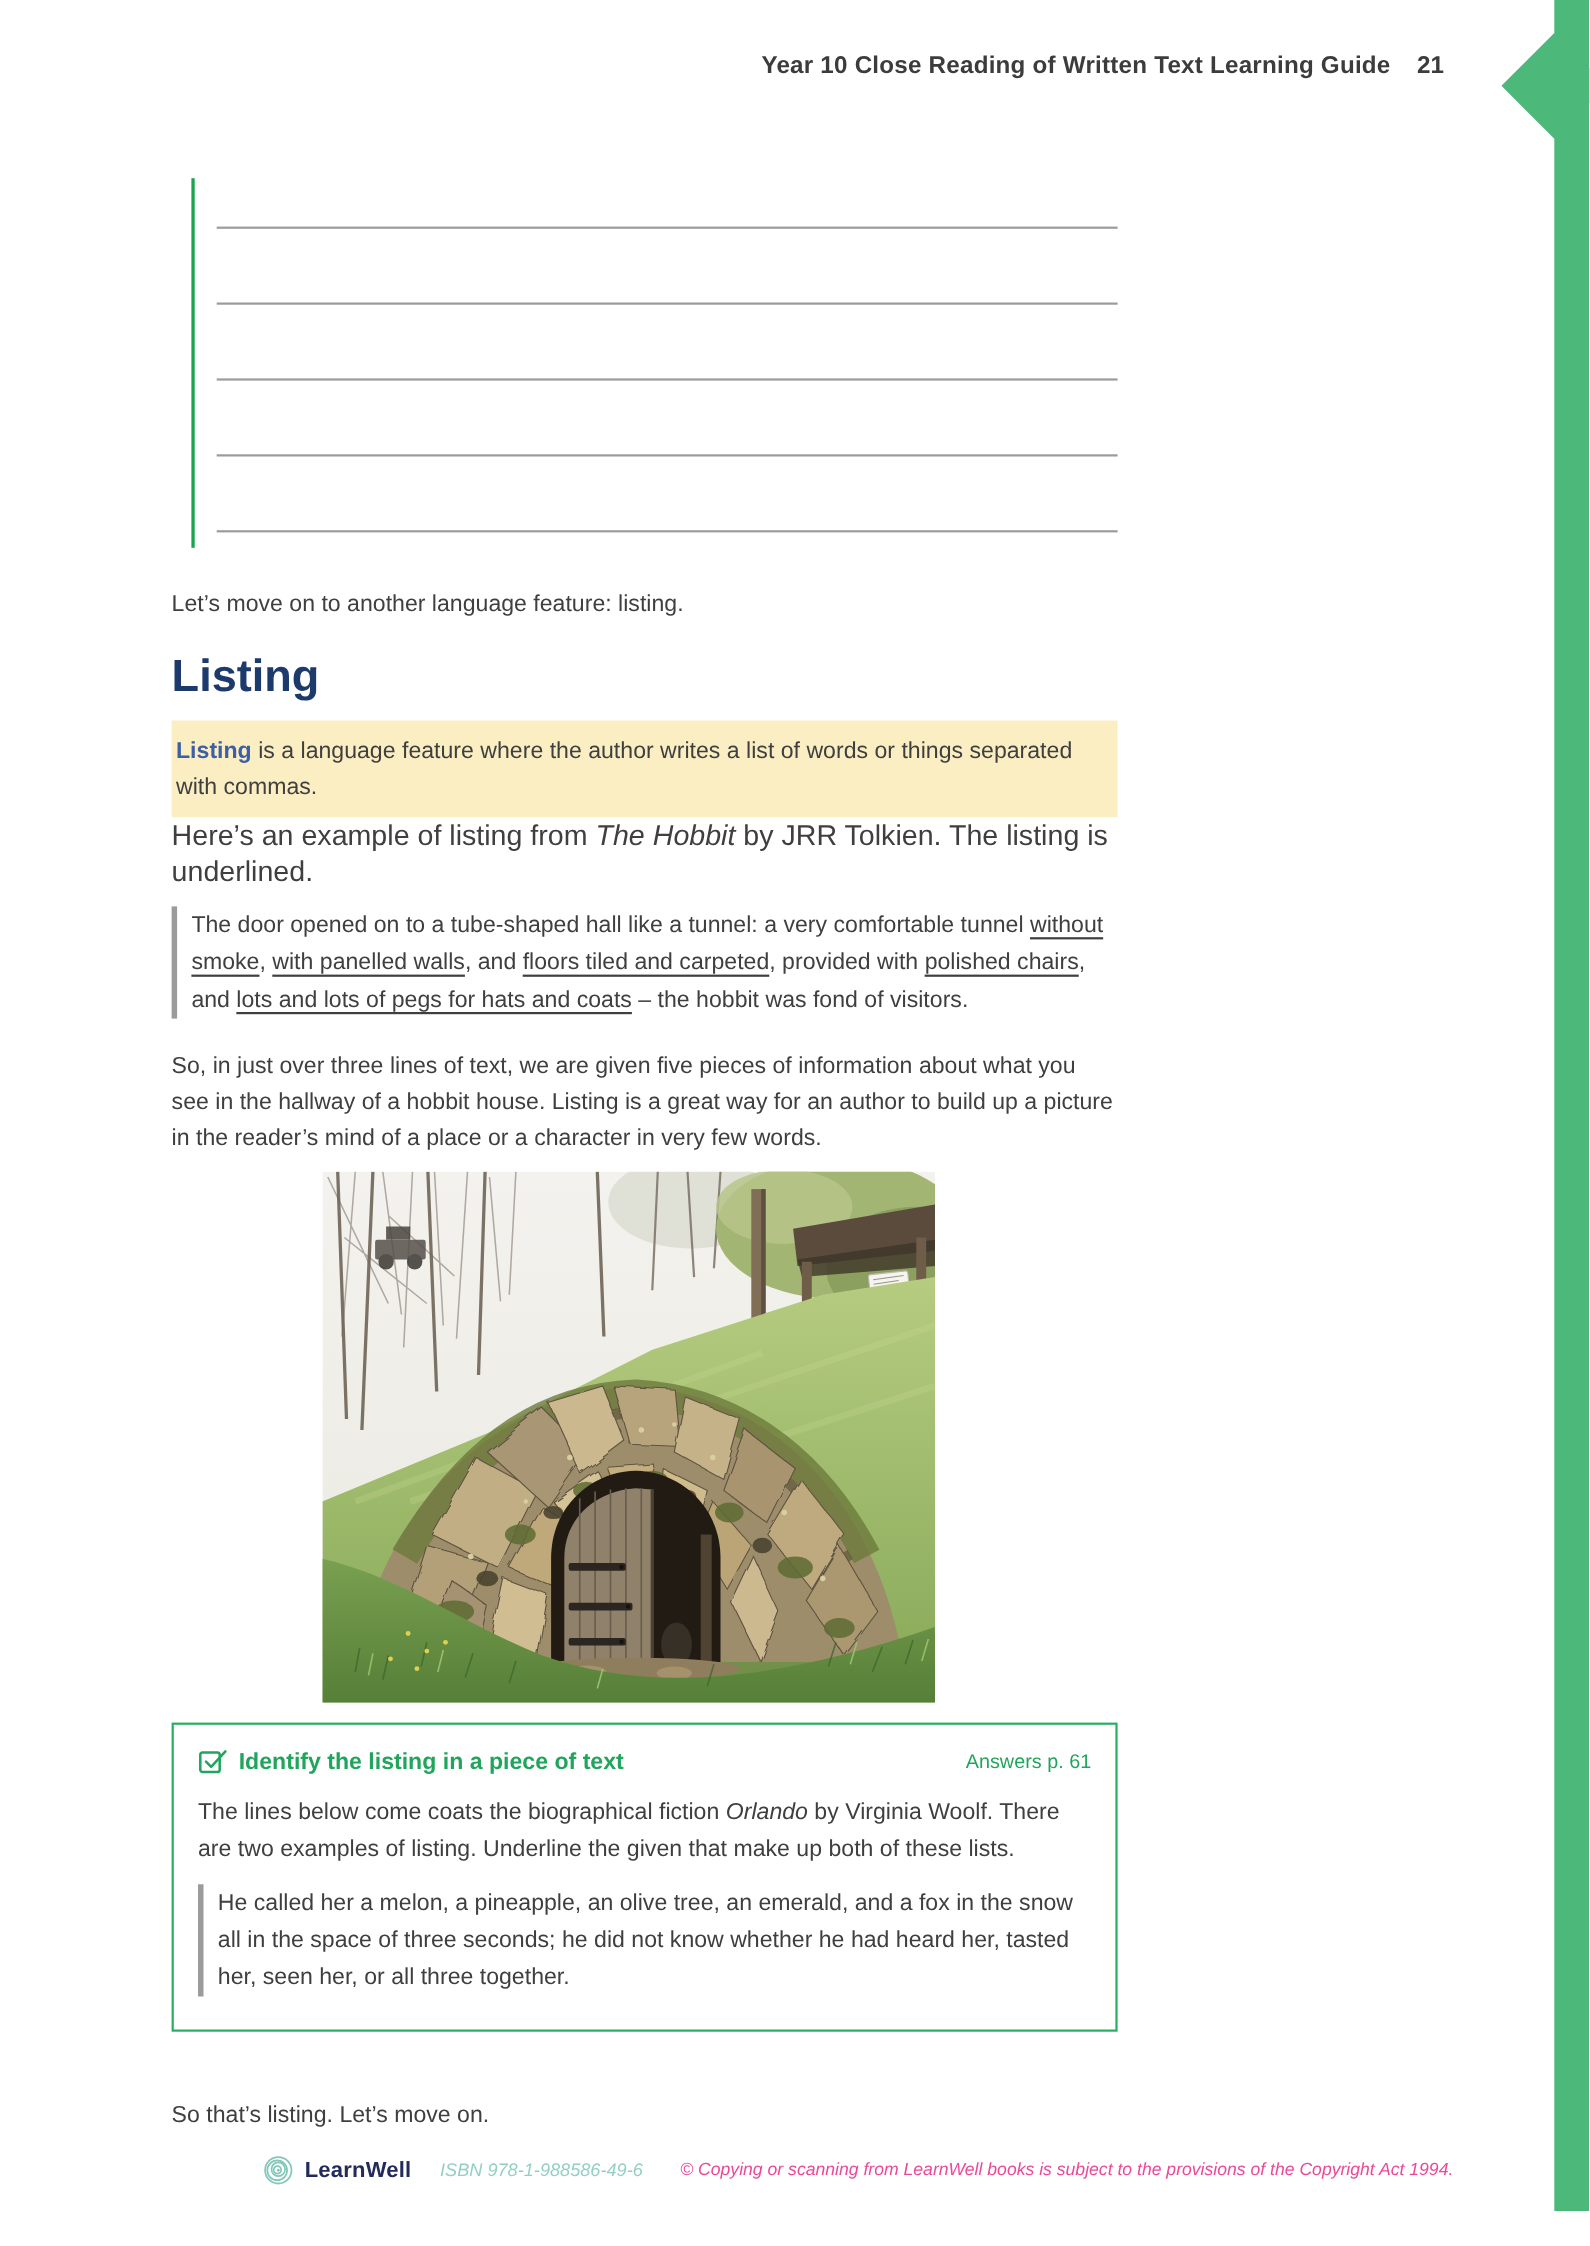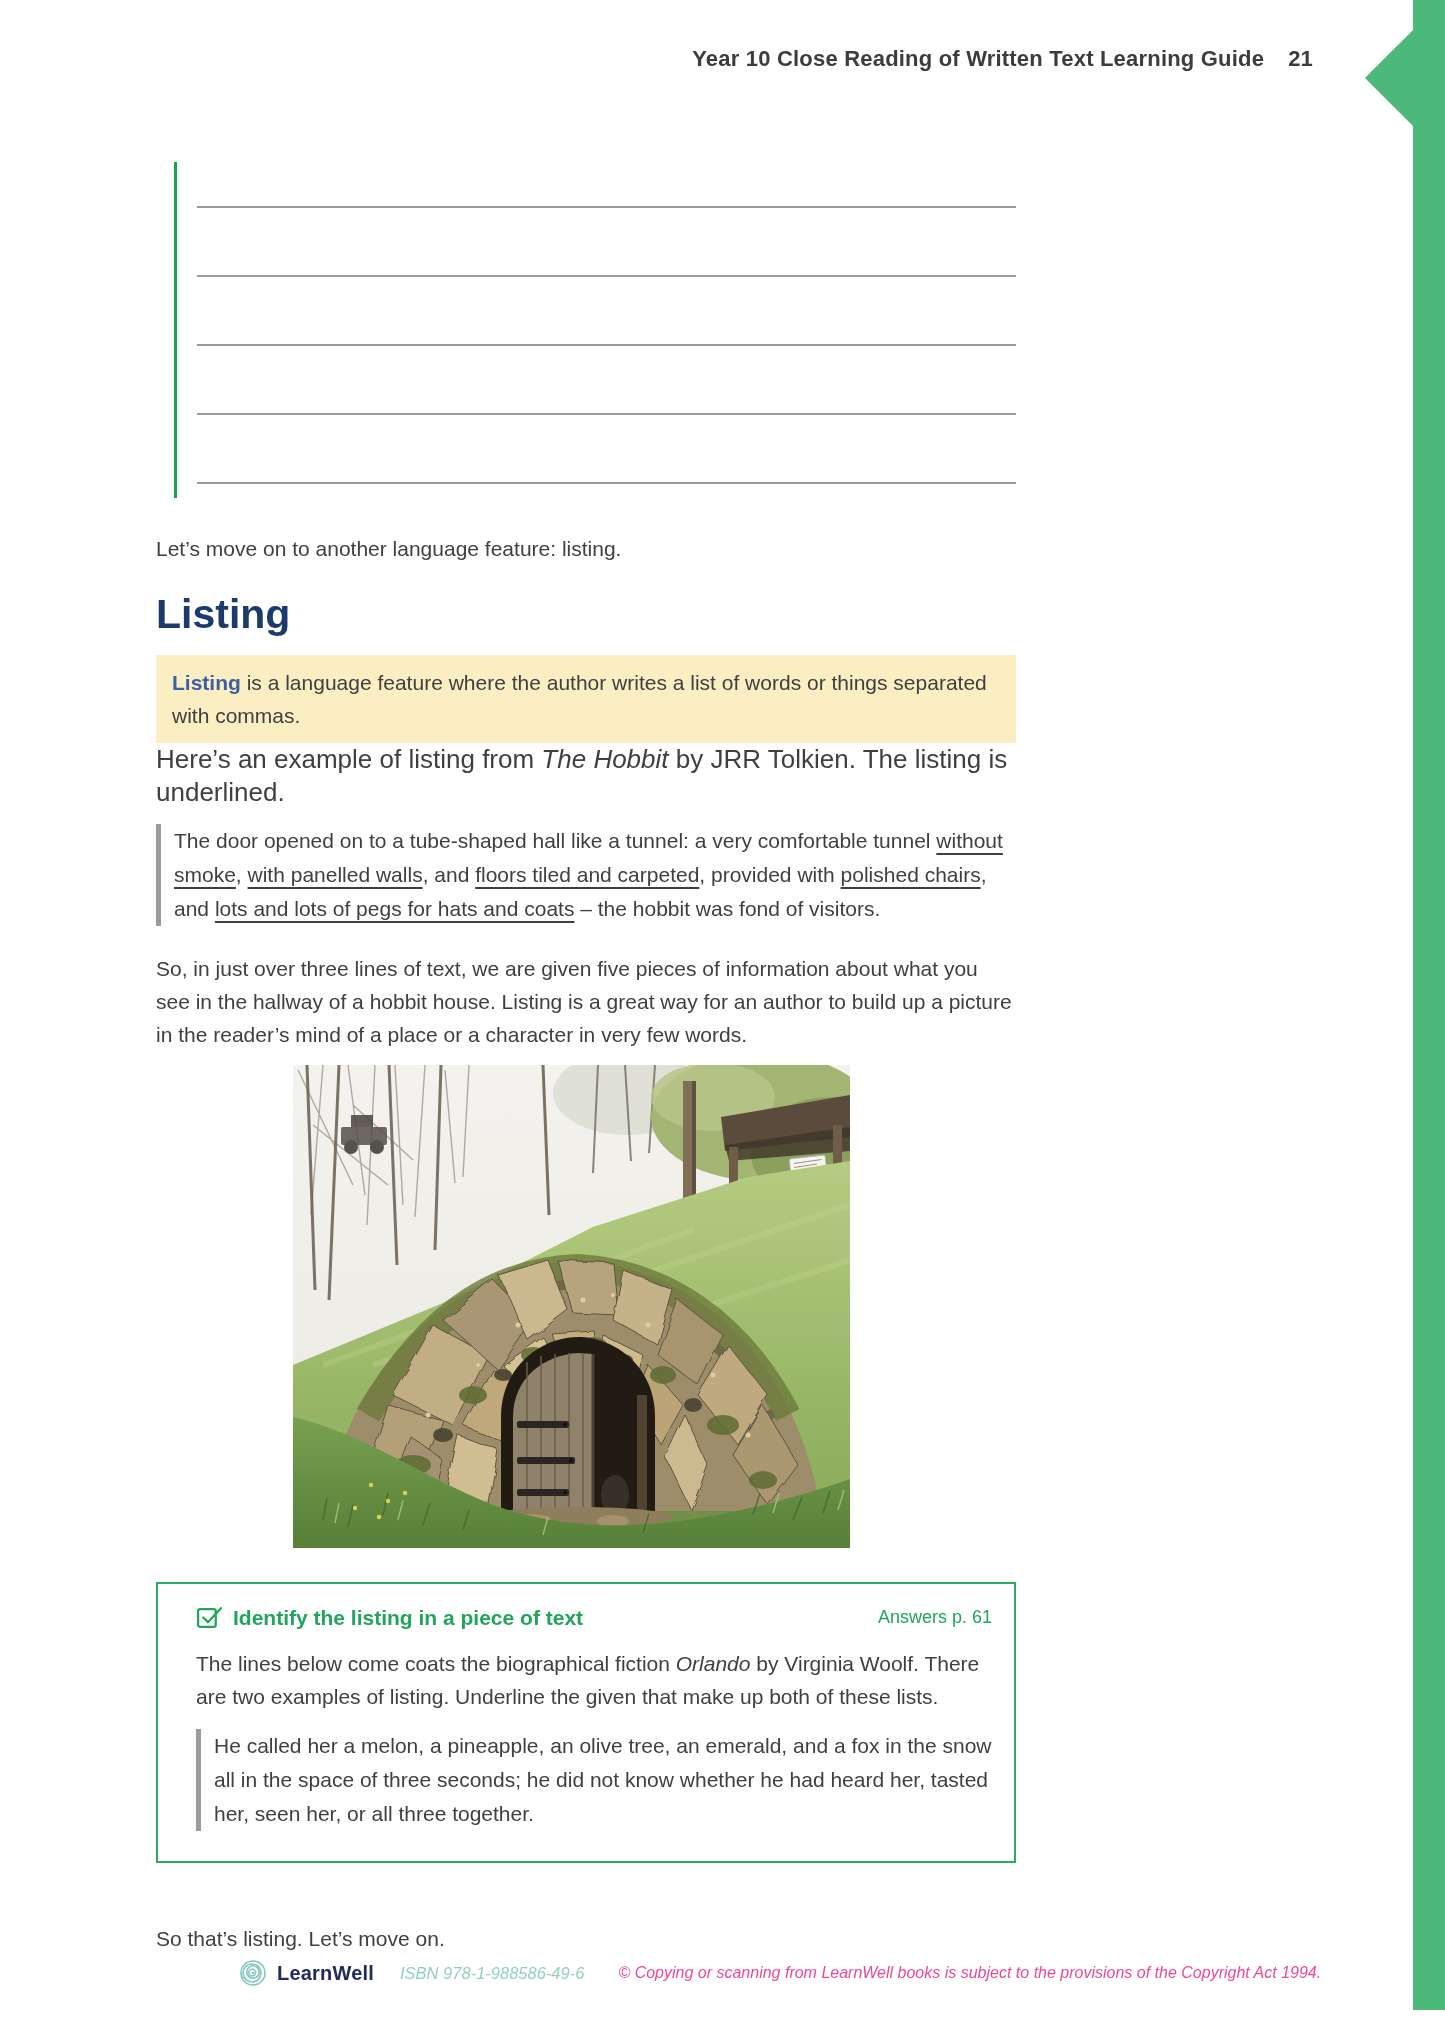--- a/index.html
+++ b/index.html
@@ -21,37 +21,37 @@
   
   .answer-lines {margin-top:162px; margin-left:18px; border-left:3px solid #17a54f;
                  padding-left:20px; padding-bottom:14px;}
   .answer-line {height:67px; border-bottom:2px solid #9b9b9b;}
   .answer-line:first-child {height:44px;}
 
   p {margin:0;}
   .lead-in {margin-top:34px; font-size:21px; line-height:33px;}
   .section-heading {margin:26px 0 0 0; font-size:41px; line-height:46px; font-weight:700; color:#1d3a6d;}
 
-  .definition-box {margin-top:18px; background:#fbeec2; padding:11px 16px;}
+  .definition-box {margin-top:18px; background:#fbeec2; padding:11px 4px;}
   .definition-box p {font-size:21px; line-height:33px;}
   .seg-term {font-weight:700; color:#3d5fa6;}
   .seg-i {font-style:italic;}
   .seg-u {text-decoration:underline; text-underline-offset:5px; text-decoration-thickness:1.5px;}
 
   .example-intro {font-size:26px; line-height:33px;}
 
   .quote {margin-top:15px; border-left:5px solid #9b9b9b; padding-left:13px;}
   .quote p {font-size:21px; line-height:34px;}
 
   .explanation {margin-top:26px; font-size:21px; line-height:33px;}
 
   .photo {margin-top:14px; margin-left:137px; width:557px; height:483px; overflow:hidden;}
   .photo svg {display:block; width:100%; height:100%;}
 
-  .activity-box {margin-top:34px; border:2px solid #27ae60; padding:20px 22px 30px 38px;}
+  .activity-box {margin-top:18px; border:2px solid #27ae60; padding:20px 22px 30px 22px;}
   .activity-header {display:flex; align-items:center;}
   .check-icon {width:27px; height:27px; margin-right:10px; flex:none;}
   .check-icon svg {display:block; width:100%; height:100%; overflow:visible;}
   .activity-title {font-size:21px; font-weight:700; color:#21a55c;}
   .answers-ref {margin-left:auto; font-size:18px; color:#21a55c;}
   .activity-instructions {margin-top:16px; font-size:21px; line-height:33px;}
   .quote-activity {margin-top:16px;}
 
   .closing {margin-top:59px; font-size:21px; line-height:33px;}
 

